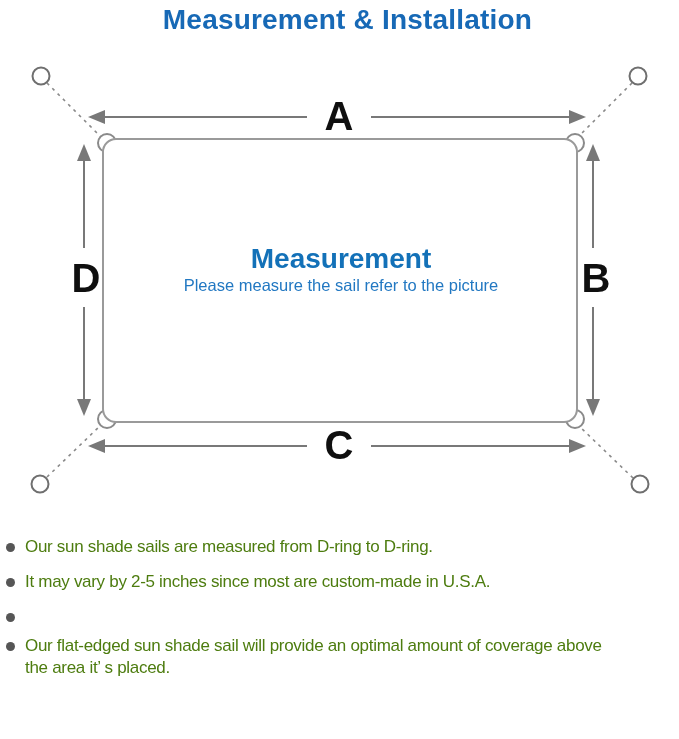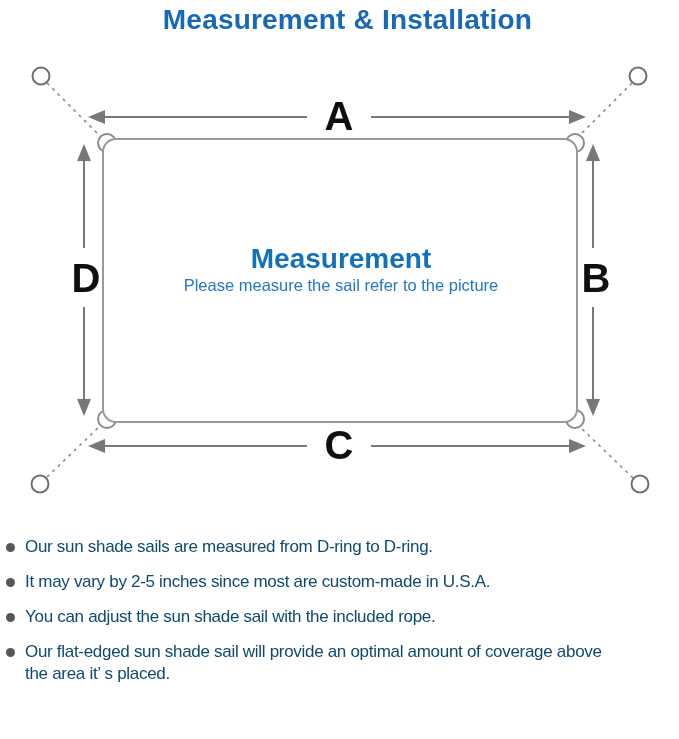--- a/index.html
+++ b/index.html
@@ -22,21 +22,21 @@
   .anchor { fill:#ffffff; stroke:#6f6f6f; stroke-width:2; }
   .rope { stroke:#8a8a8a; stroke-width:1.6; stroke-dasharray:3 4.5; fill:none; }
   .dim-line { stroke:#787878; stroke-width:2; }
   .dim-head { fill:#787878; stroke:none; }
   .notes {
     position:absolute; top:536px; left:0; width:679px;
     list-style:none; margin:0; padding:0;
   }
   .note {
     display:flex; align-items:flex-start; gap:10px;
-    margin:0 0 13px 0; color:#0c4a6e; font-size:17px; line-height:22px;
+    margin:0 0 13px 0; color:#4d7c0f; font-size:17px; line-height:22px;
   }
   .dot {
     flex:0 0 auto; width:9px; height:9px; border-radius:50%;
     background:#565656; margin:7px 0 0 6px;
   }
   .note-text { white-space:pre-line; letter-spacing:-0.3px; }
 </style>
 </head>
 <body>
 
@@ -103,21 +103,20 @@
     <li class="note">
       <span class="dot"></span>
       <span class="note-text">Our sun shade sails are measured from D-ring to D-ring.</span>
     </li>
     <li class="note">
       <span class="dot"></span>
       <span class="note-text">It may vary by 2-5 inches since most are custom-made in U.S.A.</span>
     </li>
     <li class="note">
       <span class="dot"></span>
-      <span class="note-text">You can adjust the sun shade sail with the included rope.</span>
     </li>
     <li class="note">
       <span class="dot"></span>
       <span class="note-text">Our flat-edged sun shade sail will provide an optimal amount of coverage above
 the area it’ s placed.</span>
     </li>
   </ul>
 
 </div>
 

